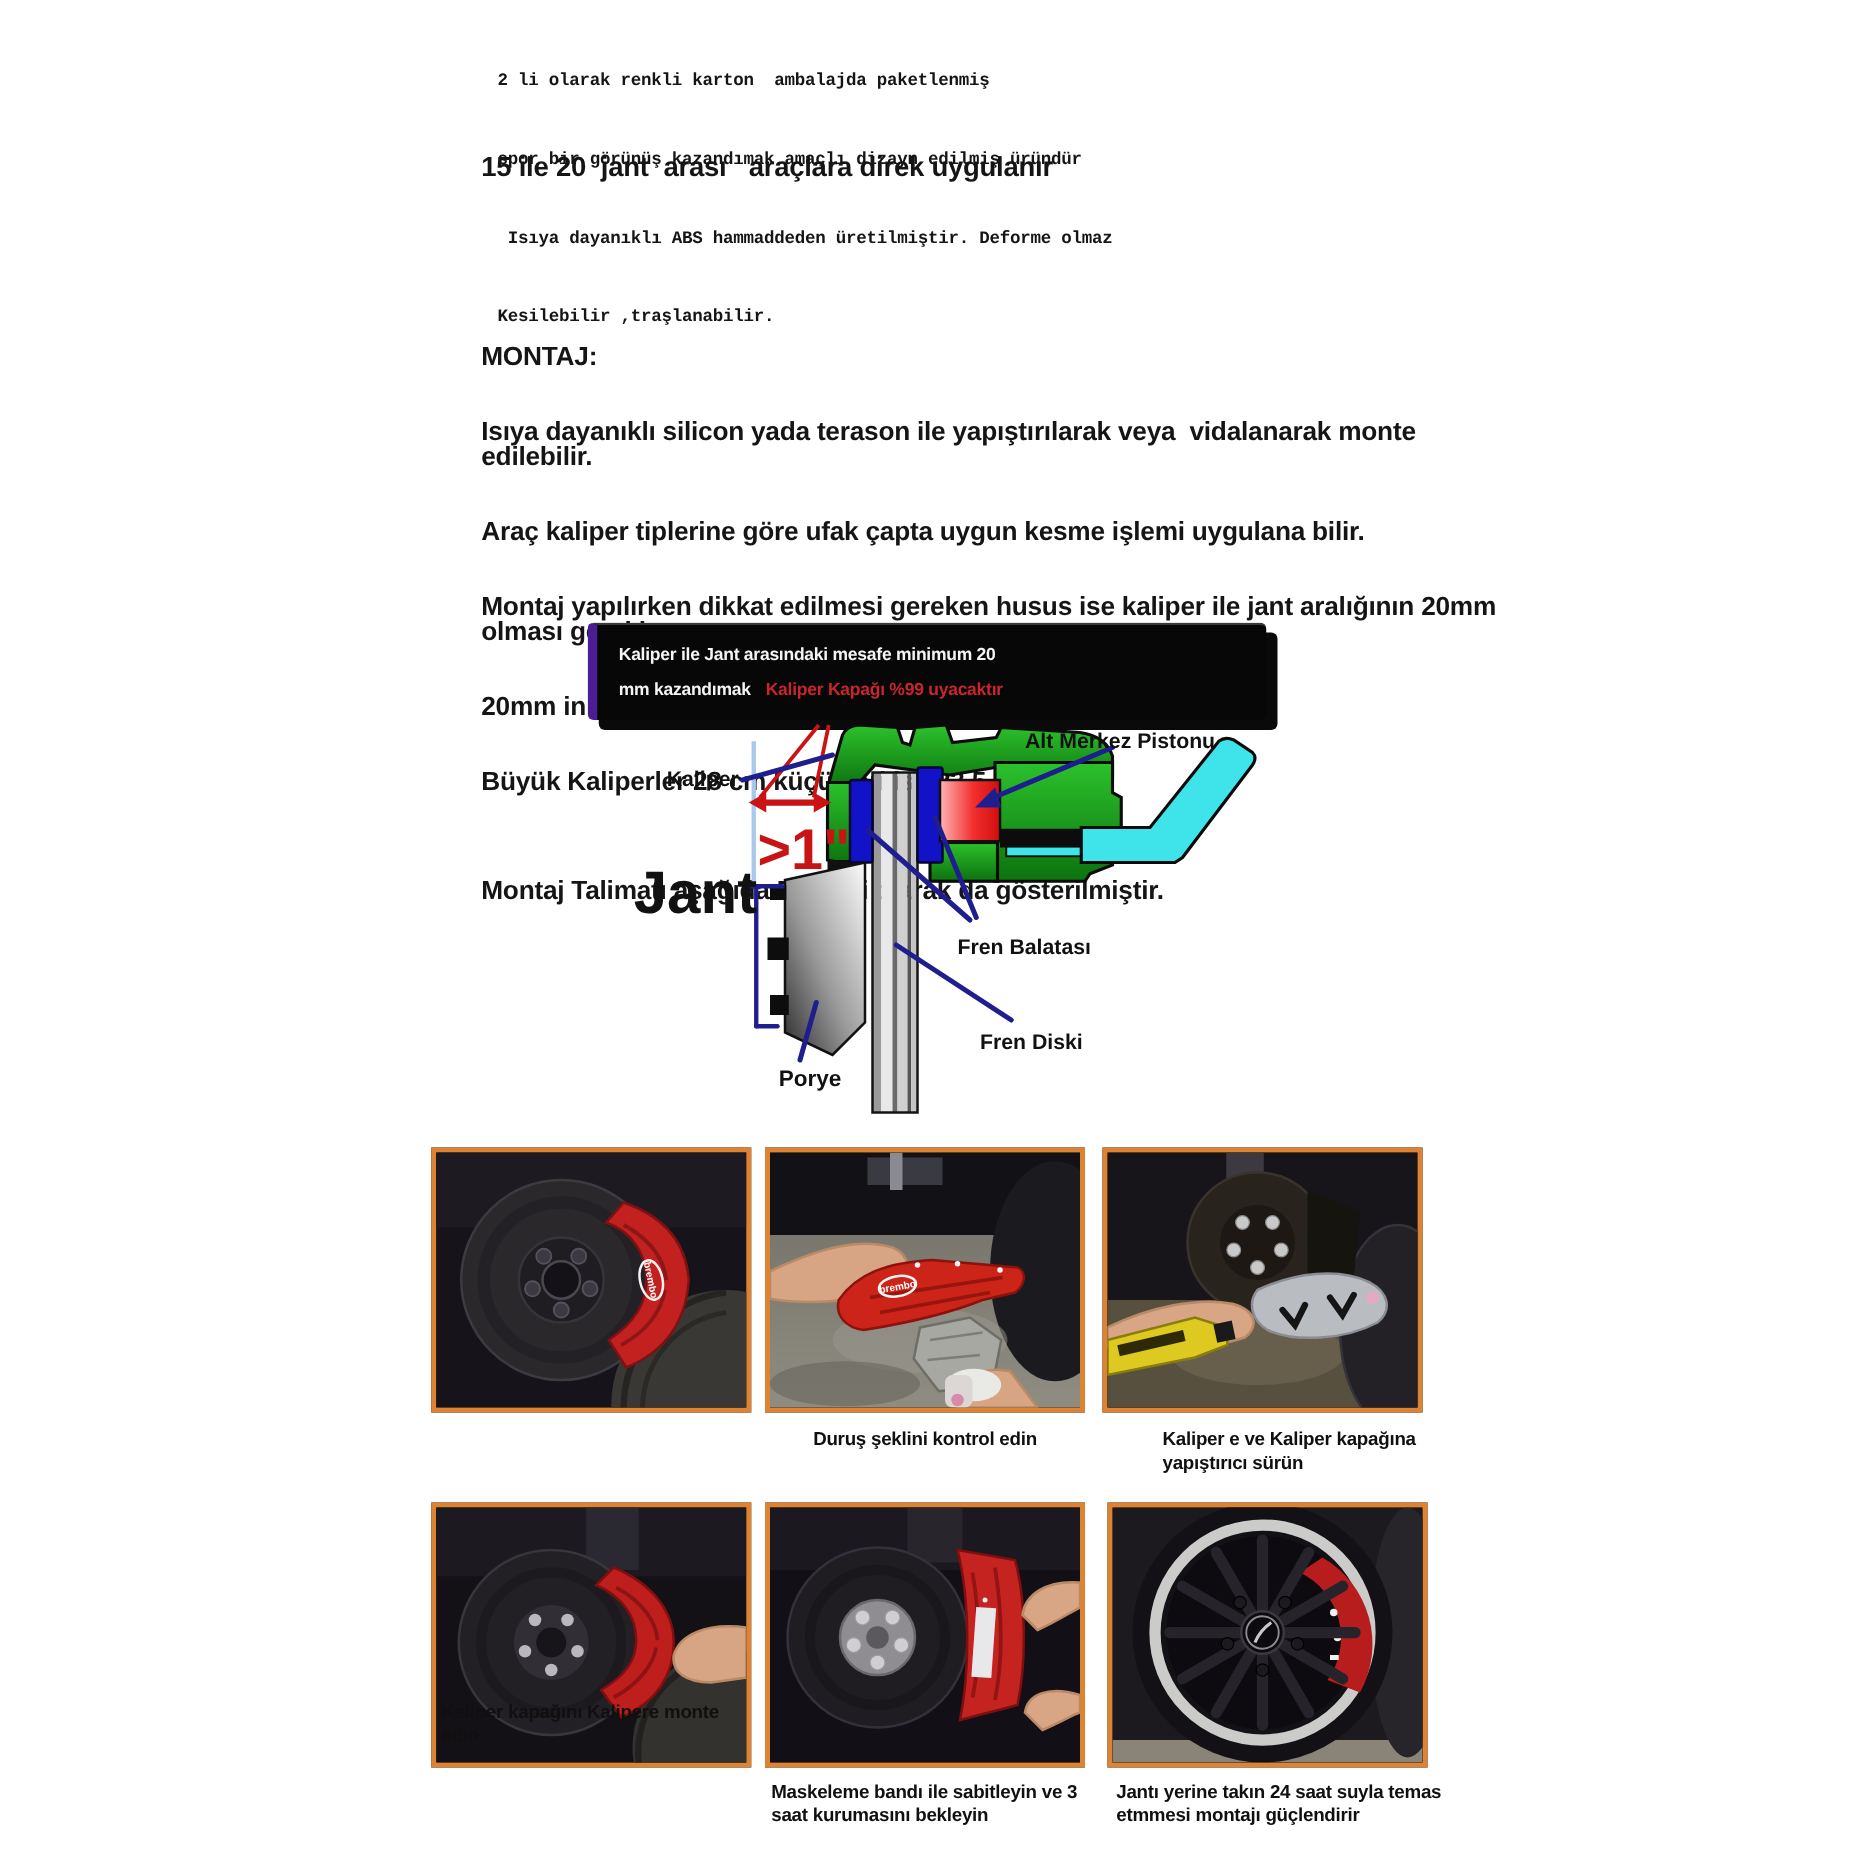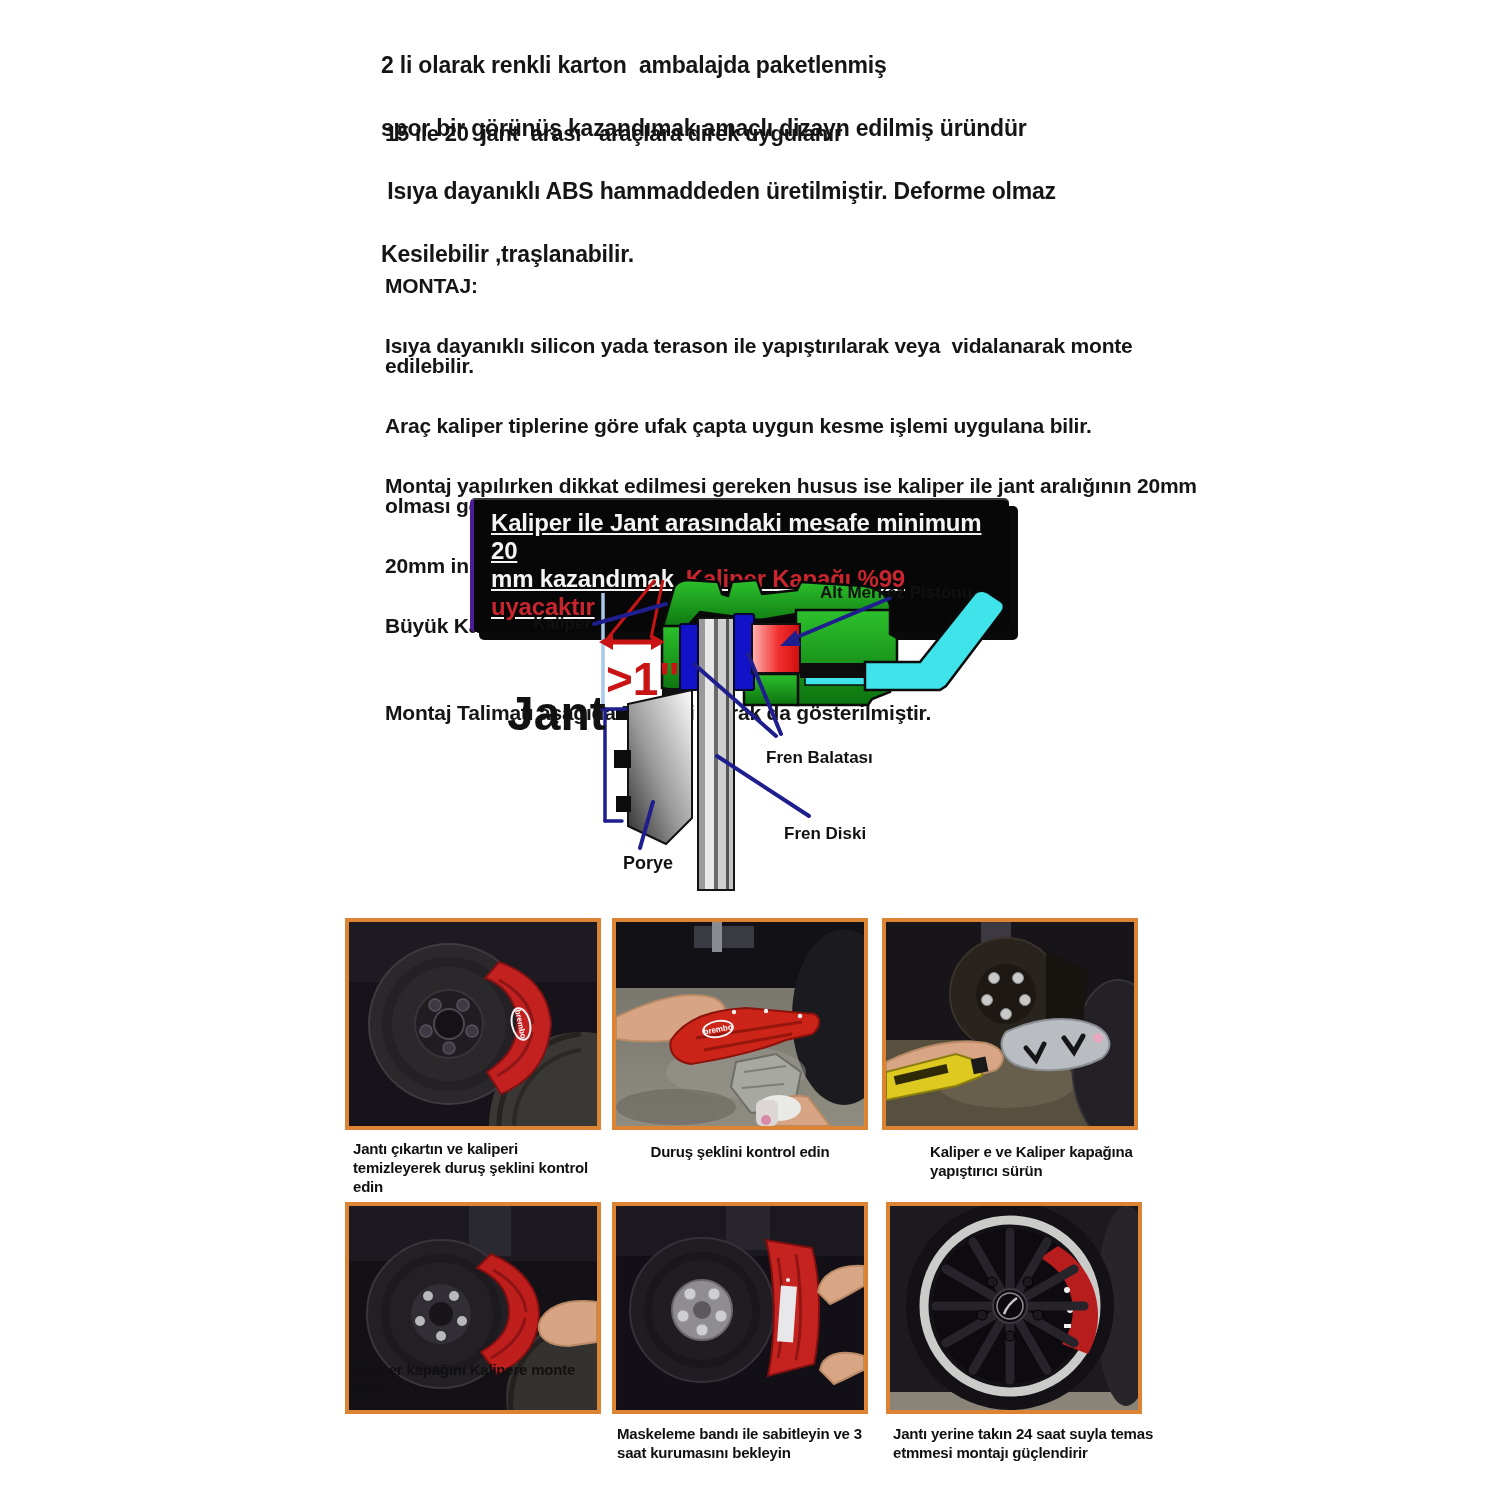--- a/index.html
+++ b/index.html
@@ -1,27 +1,27 @@
 <!DOCTYPE html>
 <html><head>
 <meta charset="utf-8">
 <style>
   html,body{margin:0;padding:0;background:#ffffff;}
   .page{position:relative;width:1500px;height:1500px;background:#fff;overflow:hidden;
         font-family:"Liberation Sans",sans-serif;font-weight:bold;color:#151515;}
   .textblock{position:absolute;white-space:pre-wrap;}
-  .intro{left:381px;top:13px;font-size:23px;line-height:21px;letter-spacing:-0.2px;}
+  .intro{left:398px;top:13px;font-size:14px;line-height:21px;letter-spacing:-0.2px;font-family:Liberation Mono, monospace;}
   .size-line{left:385px;top:121px;font-size:22px;letter-spacing:-0.2px;}
   .montaj{left:385px;top:236px;font-size:21px;line-height:20px;width:840px;letter-spacing:-0.2px;}
   .montaj-footer{margin-top:27px;}
   .banner{position:absolute;left:470px;top:498px;width:512px;background:#070707;
-          border-top:2px solid #3a3a3a;border-left:4px solid #4c1d95;
+          border-top:2px solid #3a3a3a;border-left:8px solid #4c1d95;
           box-shadow:9px 8px 0 #0a0a0a;border-radius:5px;
-          padding:9px 6px 11px 17px;font-size:24px;line-height:28px;color:#f4f4f4;
-          letter-spacing:-0.2px;text-decoration:underline;}
+          padding:9px 6px 11px 17px;font-size:14px;line-height:28px;color:#f4f4f4;
+          letter-spacing:-0.2px;}
   .banner .red{color:#c9252e;margin-left:12px;}
   .diagram{position:absolute;left:460px;top:578px;width:560px;height:335px;}
   .photo{position:absolute;width:248px;height:204px;border:4px solid #dd8434;background:#141117;}
   .photo svg{display:block;}
   .p1{left:345px;top:918px;}  .p2{left:612px;top:918px;}  .p3{left:882px;top:918px;}
   .p4{left:345px;top:1202px;} .p5{left:612px;top:1202px;} .p6{left:886px;top:1202px;}
   .caption{position:absolute;font-size:15px;line-height:19px;color:#101010;letter-spacing:-0.2px;}
   .c1{left:353px;top:1139px;width:245px;}
   .c2{left:612px;top:1142px;width:256px;text-align:center;}
   .c3{left:930px;top:1142px;width:230px;}
@@ -317,20 +317,19 @@
           <circle cx="102" cy="76" r="5"></circle>
         <circle cx="138" cy="76" r="5"></circle>
           <circle cx="148" cy="109" r="5"></circle>
       </g>
       <circle cx="120" cy="100" r="17" fill="#0c0a0e" stroke="#3c3a40" stroke-width="2"></circle>
       <circle cx="120" cy="100" r="13" fill="none" stroke="#8f8d92" stroke-width="1.5"></circle>
       <path d="M114,108 C118,98 124,94 127,92" stroke="#c8c8c8" stroke-width="2.5" fill="none"></path>
     </svg>
   </div>
 
-  <div class="caption c1">Jantı çıkartın ve kaliperi temizleyerek duruş şeklini kontrol edin</div>
   <div class="caption c2">Duruş şeklini kontrol edin</div>
   <div class="caption c3">Kaliper e ve Kaliper kapağına yapıştırıcı sürün</div>
   <div class="caption c4">Kaliper kapağını Kalipere monte edin</div>
   <div class="caption c5">Maskeleme bandı ile sabitleyin ve 3 saat kurumasını bekleyin</div>
   <div class="caption c6">Jantı yerine takın 24 saat suyla temas etmmesi montajı güçlendirir</div>
 
 </div>
 
 </body></html>

